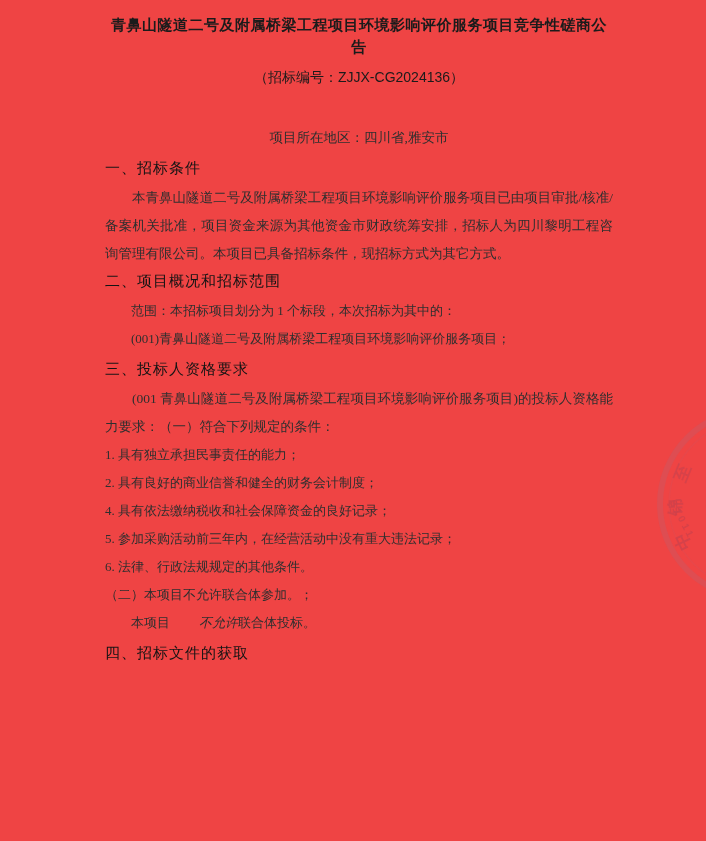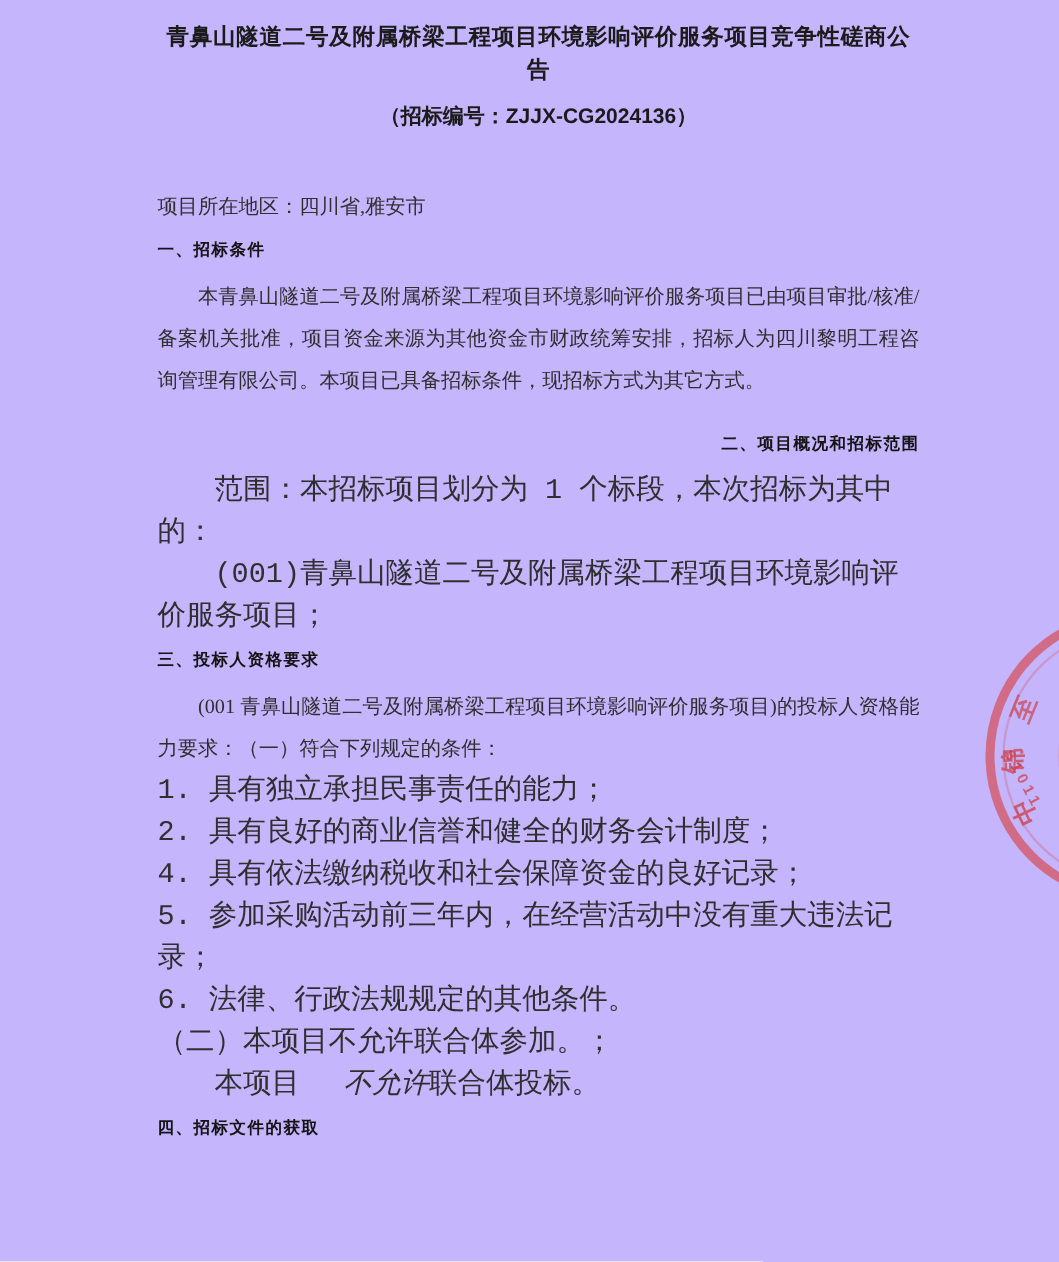--- a/index.html
+++ b/index.html
@@ -1,46 +1,46 @@
 <!DOCTYPE html>
 <html><head>
 <meta charset="utf-8">
 <style>
   html,body { margin:0; padding:0; background:#ffffff; }
   .page {
     position:relative;
     width:706px; height:841px;
     margin:0 auto;
-    background:#c4b5fd;
+    background:#ef4444;
     overflow:hidden;
     font-family:"Liberation Serif","DejaVu Serif",serif;
     color:#2f2f2f;
   }
   .content { position:absolute; left:105px; top:0; width:508px; }
   .doc-title {
     margin:14px 0 0 0; text-align:center;
     font-family:"Liberation Sans","DejaVu Sans",sans-serif;
     font-weight:700; font-size:15px; line-height:22px;
     color:#1b1b1b; letter-spacing:0.5px;
   }
   .doc-subtitle {
     margin:9px 0 0 0; text-align:center;
     font-family:"Liberation Sans","DejaVu Sans",sans-serif;
-    font-weight:700; font-size:14px; line-height:20px; color:#1b1b1b;
+    font-weight:400; font-size:14px; line-height:20px; color:#1b1b1b;
   }
-  .loc-line { margin:37px 0 0 0; font-size:13.5px; line-height:28px; }
+  .loc-line { margin:37px 0 0 0; font-size:13.5px; line-height:28px;text-align:center; }
   h2.sec {
     margin:4px 0 5px 0;
     font-family:"Liberation Sans","DejaVu Sans",sans-serif;
-    font-weight:700; font-size:11px; line-height:23px;
+    font-weight:400; font-size:15px; line-height:23px;
     color:#141414; letter-spacing:1px;
   }
-  h2.sec.tight { margin-top:17px;text-align:right; }
+  h2.sec.tight { margin-top:1px; }
   p.body { margin:0; font-size:13.5px; line-height:28px; text-align:justify; }
-  p.line { margin:0; font-size:19px; line-height:28px;font-family:Liberation Mono, monospace; }
+  p.line { margin:0; font-size:13px; line-height:28px; }
   .ind2 { text-indent:2em; }
   .mb6 { margin-bottom:5px; }
   .em-italic { font-style:italic;margin-left:29px; }
   .seal-svg { position:absolute; left:648px; top:398px; pointer-events:none; }
 </style>
 </head>
 <body>
 
 <div class="page">
   <div class="content">

